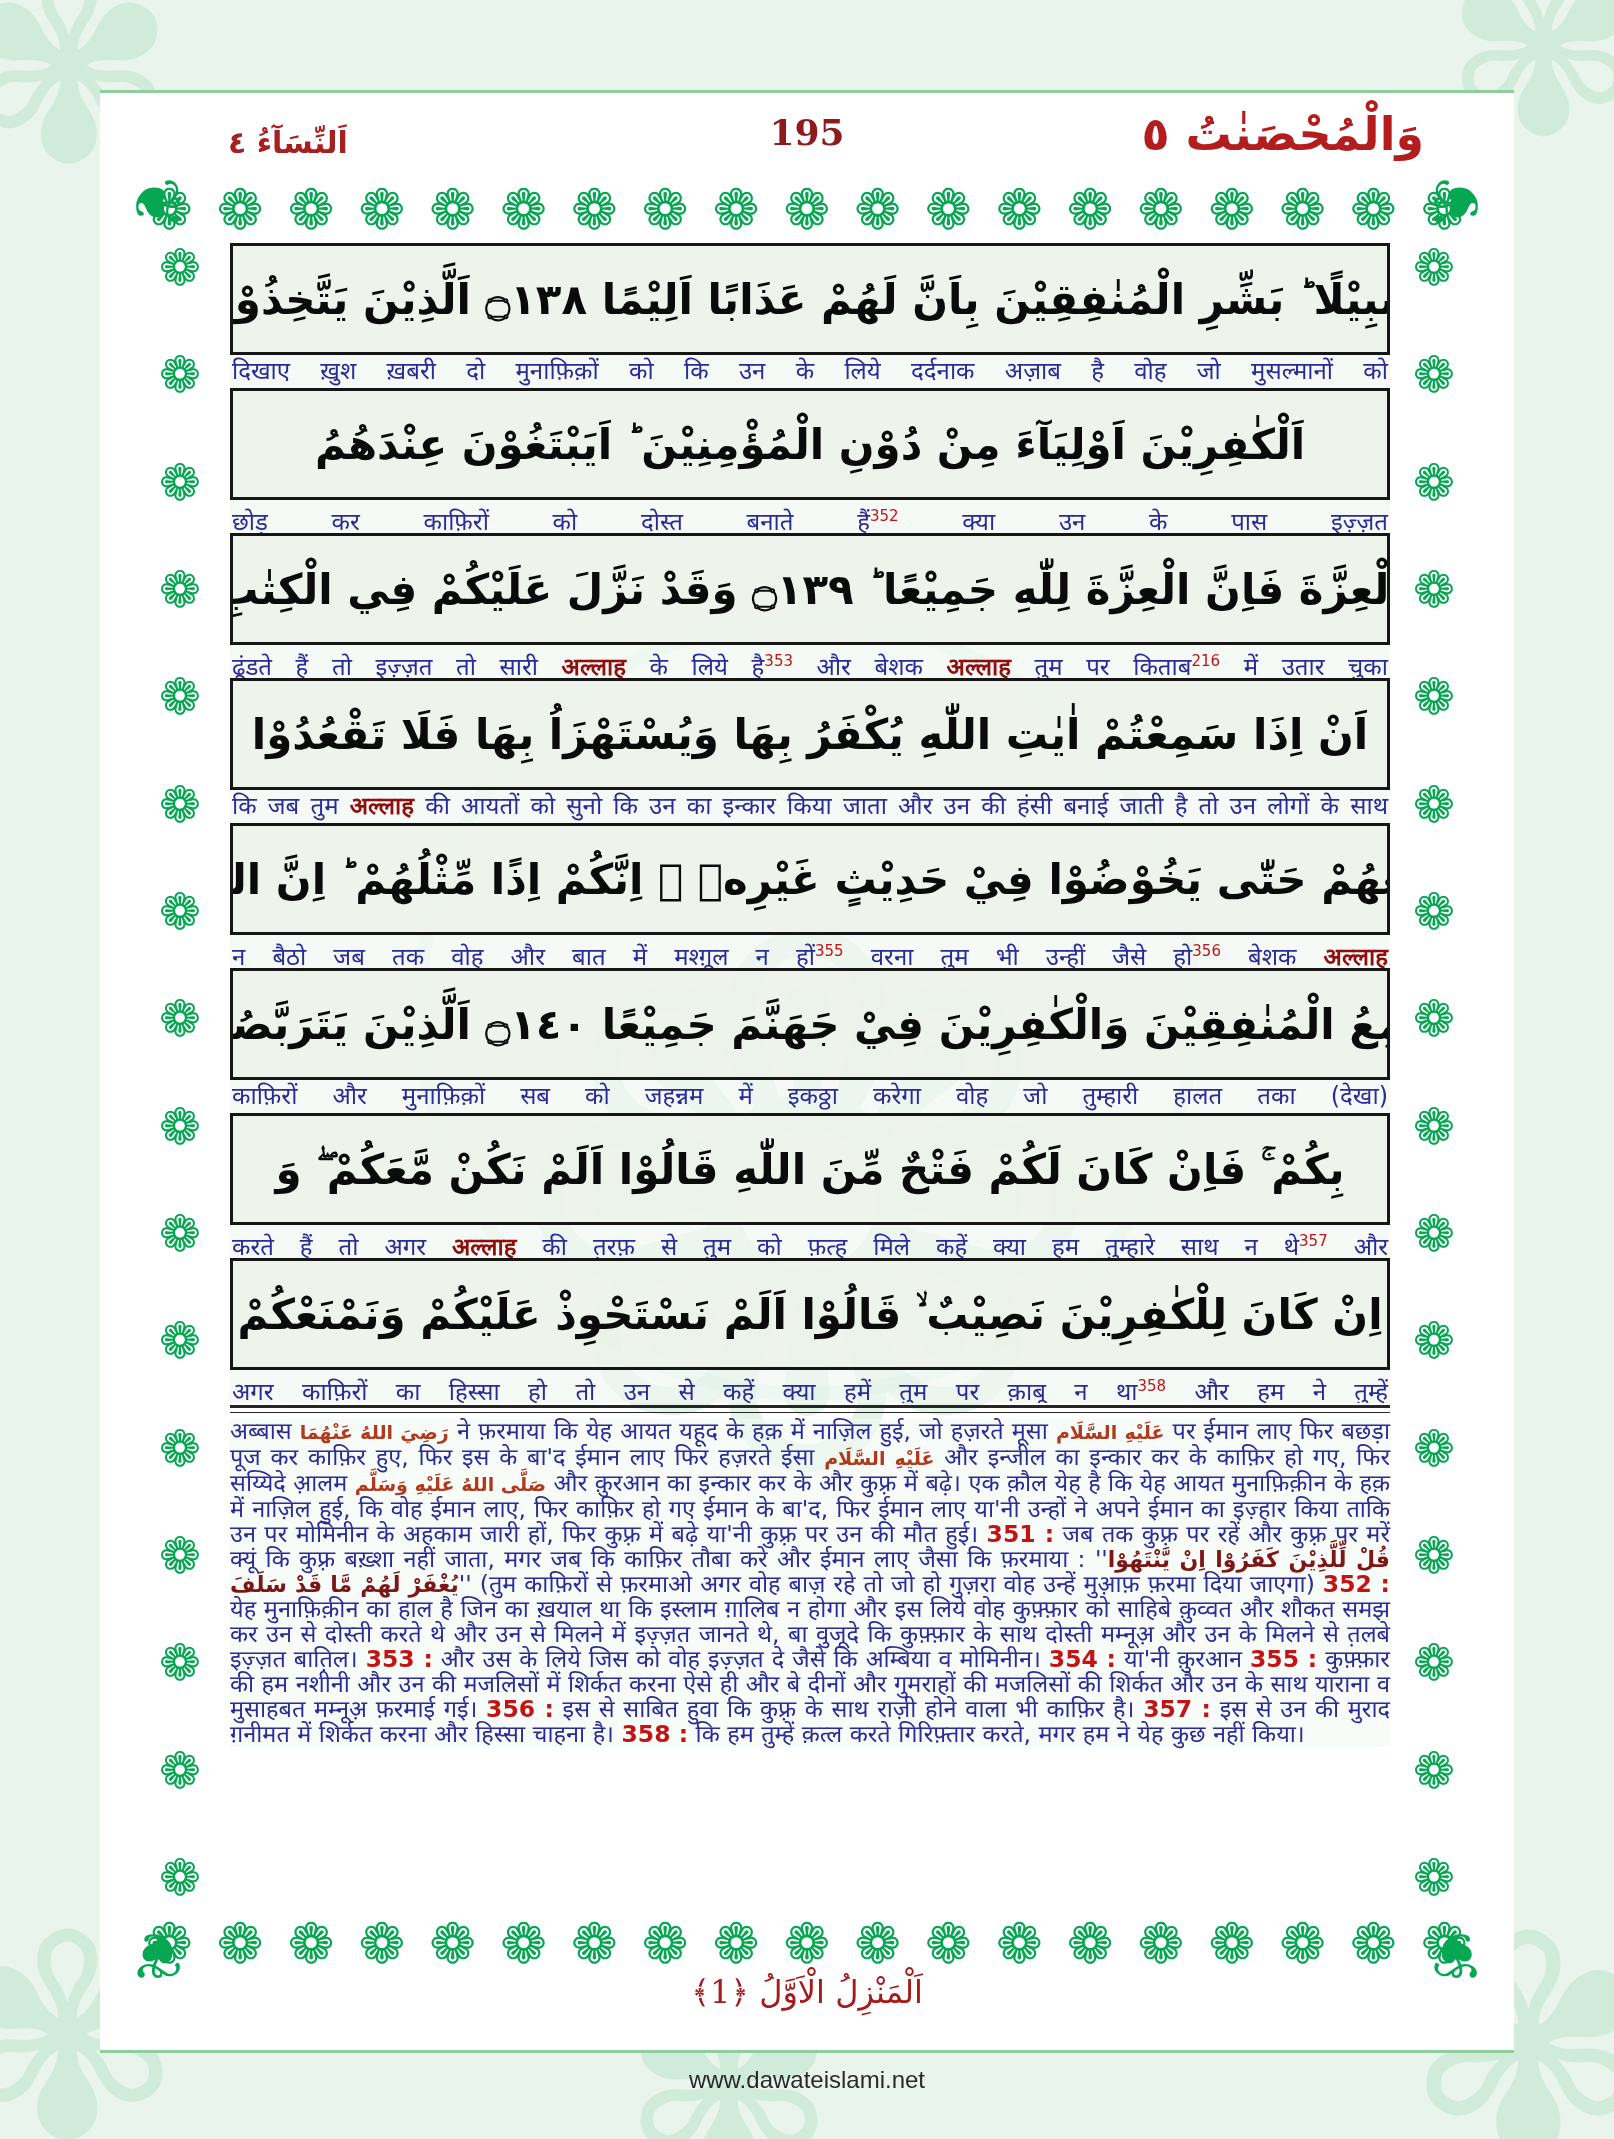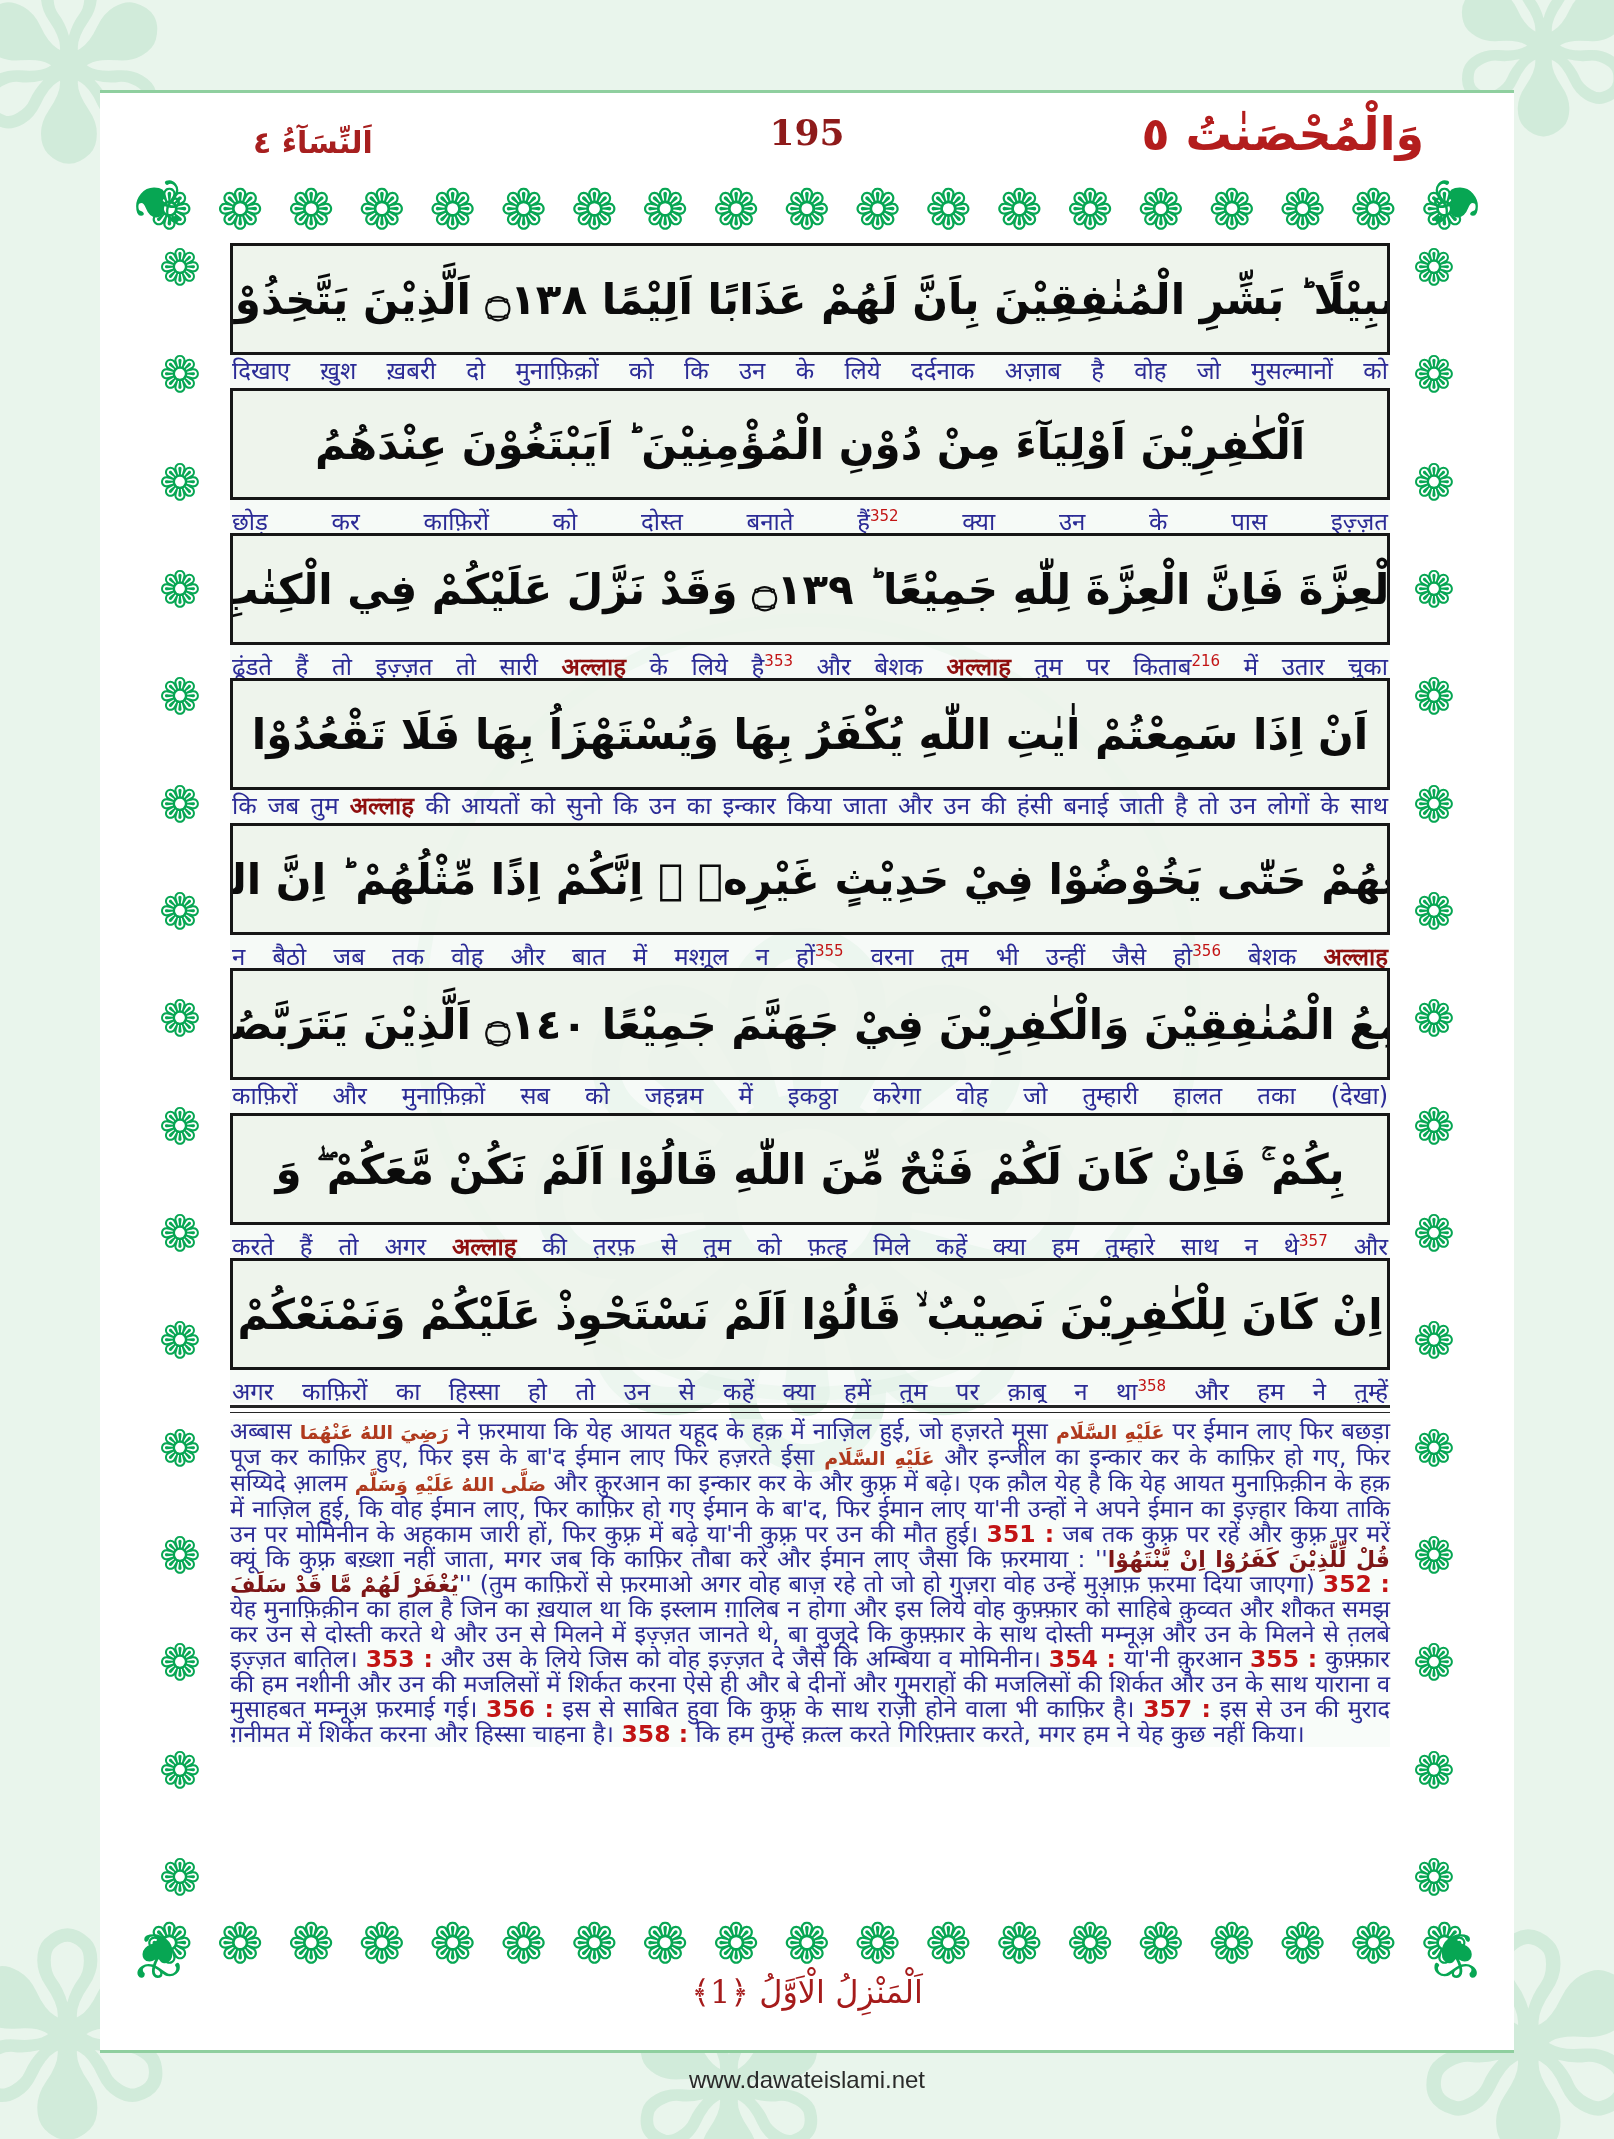--- a/index.html
+++ b/index.html
@@ -15,21 +15,21 @@
     position:absolute;left:100px;top:90px;width:1414px;height:1957px;
     background:#ffffff;border-top:3px solid #8fcf9f;border-bottom:3px solid #8fcf9f;
   }
   
   .watermark{position:absolute;left:50%;top:760px;transform:translateX(-50%);
     font-size:720px;color:rgba(160,214,178,.30);line-height:1;pointer-events:none;}
   .watermark-ring{position:absolute;left:50%;top:520px;transform:translateX(-50%);
     width:760px;height:760px;border:14px solid rgba(170,219,187,.28);border-radius:50%;pointer-events:none;}
   
   .hdr{position:absolute;top:6px;left:0;width:100%;height:80px;}
-  .hdr .surah-left{position:absolute;left:128px;top:26px;font-size:30px;font-weight:bold;color:#a71f1f;direction:rtl;margin-left:25px;}
+  .hdr .surah-left{position:absolute;left:128px;top:26px;font-size:30px;font-weight:bold;color:#a71f1f;direction:rtl;}
   .hdr .pageno{position:absolute;left:50%;top:12px;transform:translateX(-50%);
     font-family:"DejaVu Serif", serif;font-size:36px;font-weight:bold;color:#8e1b1b;}
   .hdr .surah-right{position:absolute;right:90px;top:8px;font-size:46px;font-weight:bold;color:#b31d1d;direction:rtl;margin-left:44px;}
   
   .frame-band{position:absolute;left:46px;width:1322px;height:66px;display:flex;
     justify-content:space-between;align-items:center;color:#07a653;overflow:hidden;}
   .frame-band.top{top:84px;}
   .frame-band.bottom{top:1818px;}
   .frame-band .m{font-size:56px;line-height:1;}
   .frame-col{position:absolute;top:150px;height:1660px;width:64px;display:flex;flex-direction:column;

